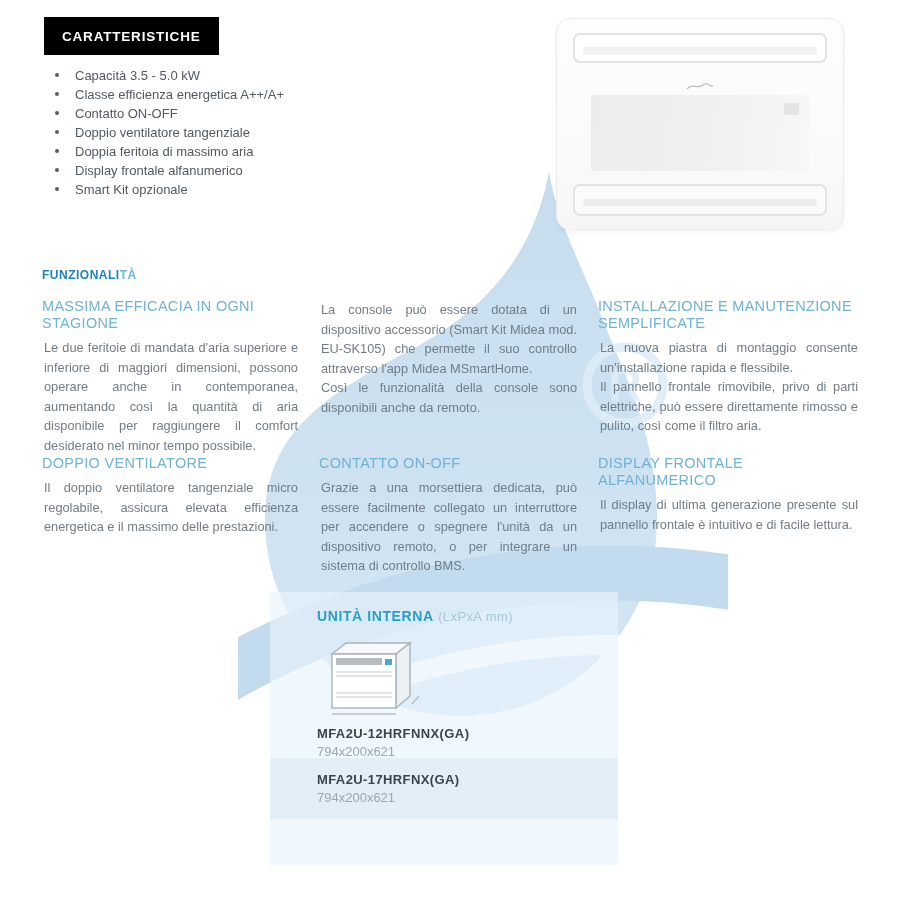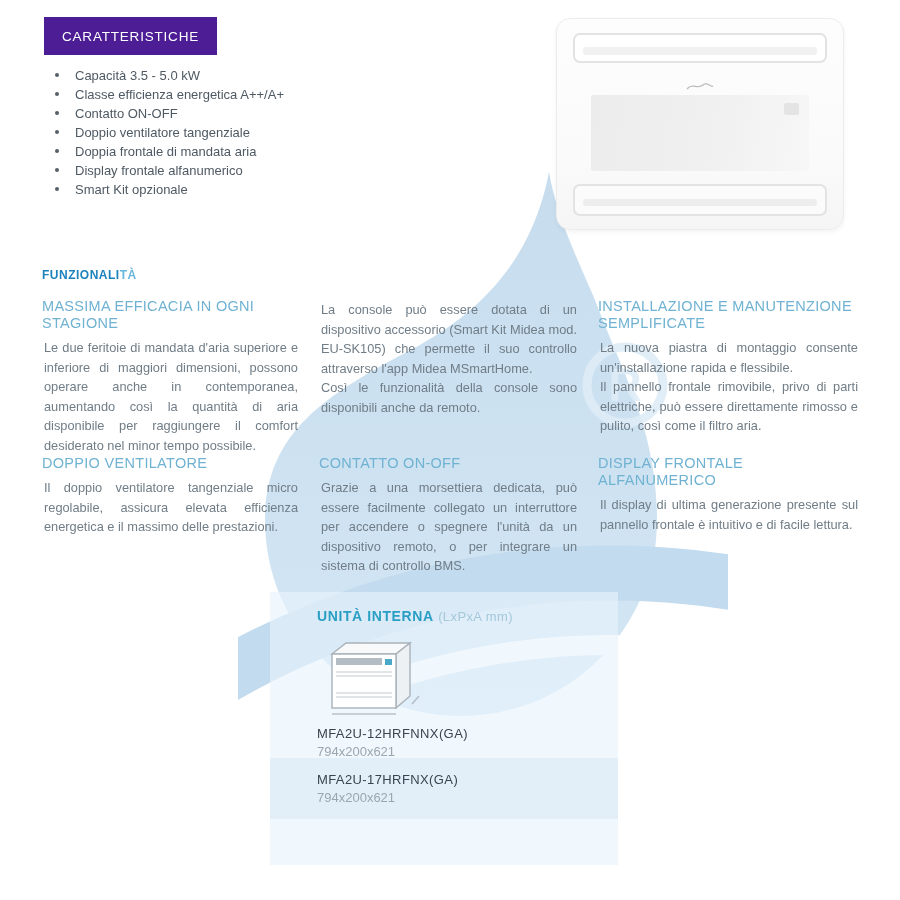--- a/index.html
+++ b/index.html
@@ -9,23 +9,23 @@
     font-family:"Liberation Sans", sans-serif;
     -webkit-font-smoothing:antialiased;
   }
 
   
   #watermark{position:absolute;left:0;top:0;width:900px;height:900px;z-index:0;pointer-events:none;}
 
   
   .badge{
     position:absolute;left:44px;top:17px;height:38px;
-    background:#4c1d95;color:#ffffff;
+    background:#000000;color:#ffffff;
     display:flex;align-items:center;padding:0 18px;
-    font-size:13.5px;font-weight:normal;letter-spacing:.8px;
+    font-size:13.5px;font-weight:bold;letter-spacing:.8px;
     z-index:2;
   }
 
   
   .features{
     position:absolute;left:55px;top:66px;margin:0;padding:0;list-style:none;z-index:2;text-align:center;
   }
   .features li{
     display:flex;align-items:baseline;
     font-size:13px;color:#4e5963;line-height:19px;
@@ -99,21 +99,21 @@
     position:absolute;left:0;right:0;top:166px;height:61px;
     background:rgba(214,232,246,.55);
   }
   .unit-title{position:absolute;left:47px;top:15px;white-space:nowrap;}
   .unit-title .t1{font-size:14px;font-weight:bold;color:#2a9fc4;letter-spacing:.6px;}
   .unit-title .t2{font-size:13px;color:#a5c9db;letter-spacing:.4px;}
   .unit-icon{position:absolute;left:52px;top:46px;}
   .model{position:absolute;left:47px;}
   .model.m1{top:134px;}
   .model.m2{top:180px;}
-  .model .name{font-size:13px;font-weight:normal;color:#39444e;letter-spacing:.4px;}
+  .model .name{font-size:13px;font-weight:bold;color:#39444e;letter-spacing:.4px;}
   .model .size{font-size:13px;color:#9aa6ae;margin-top:3px;}
 </style>
 </head>
 <body>
 
 <svg id="watermark" viewBox="0 0 900 900">
   <defs>
     <clipPath id="ringClip">
         <rect x="238" y="545" width="490" height="292"></rect>
       </clipPath>
@@ -151,21 +151,21 @@
   <li>
       <span class="dot"></span>
       <span>Contatto ON-OFF</span>
     </li>
   <li>
       <span class="dot"></span>
       <span>Doppio ventilatore tangenziale</span>
     </li>
   <li>
       <span class="dot"></span>
-      <span>Doppia frontale di mandata aria</span>
+      <span>Doppia feritoia di massimo aria</span>
     </li>
   <li>
       <span class="dot"></span>
       <span>Display frontale alfanumerico</span>
     </li>
   <li>
       <span class="dot"></span>
       <span>Smart Kit opzionale</span>
     </li>
 </ul>

